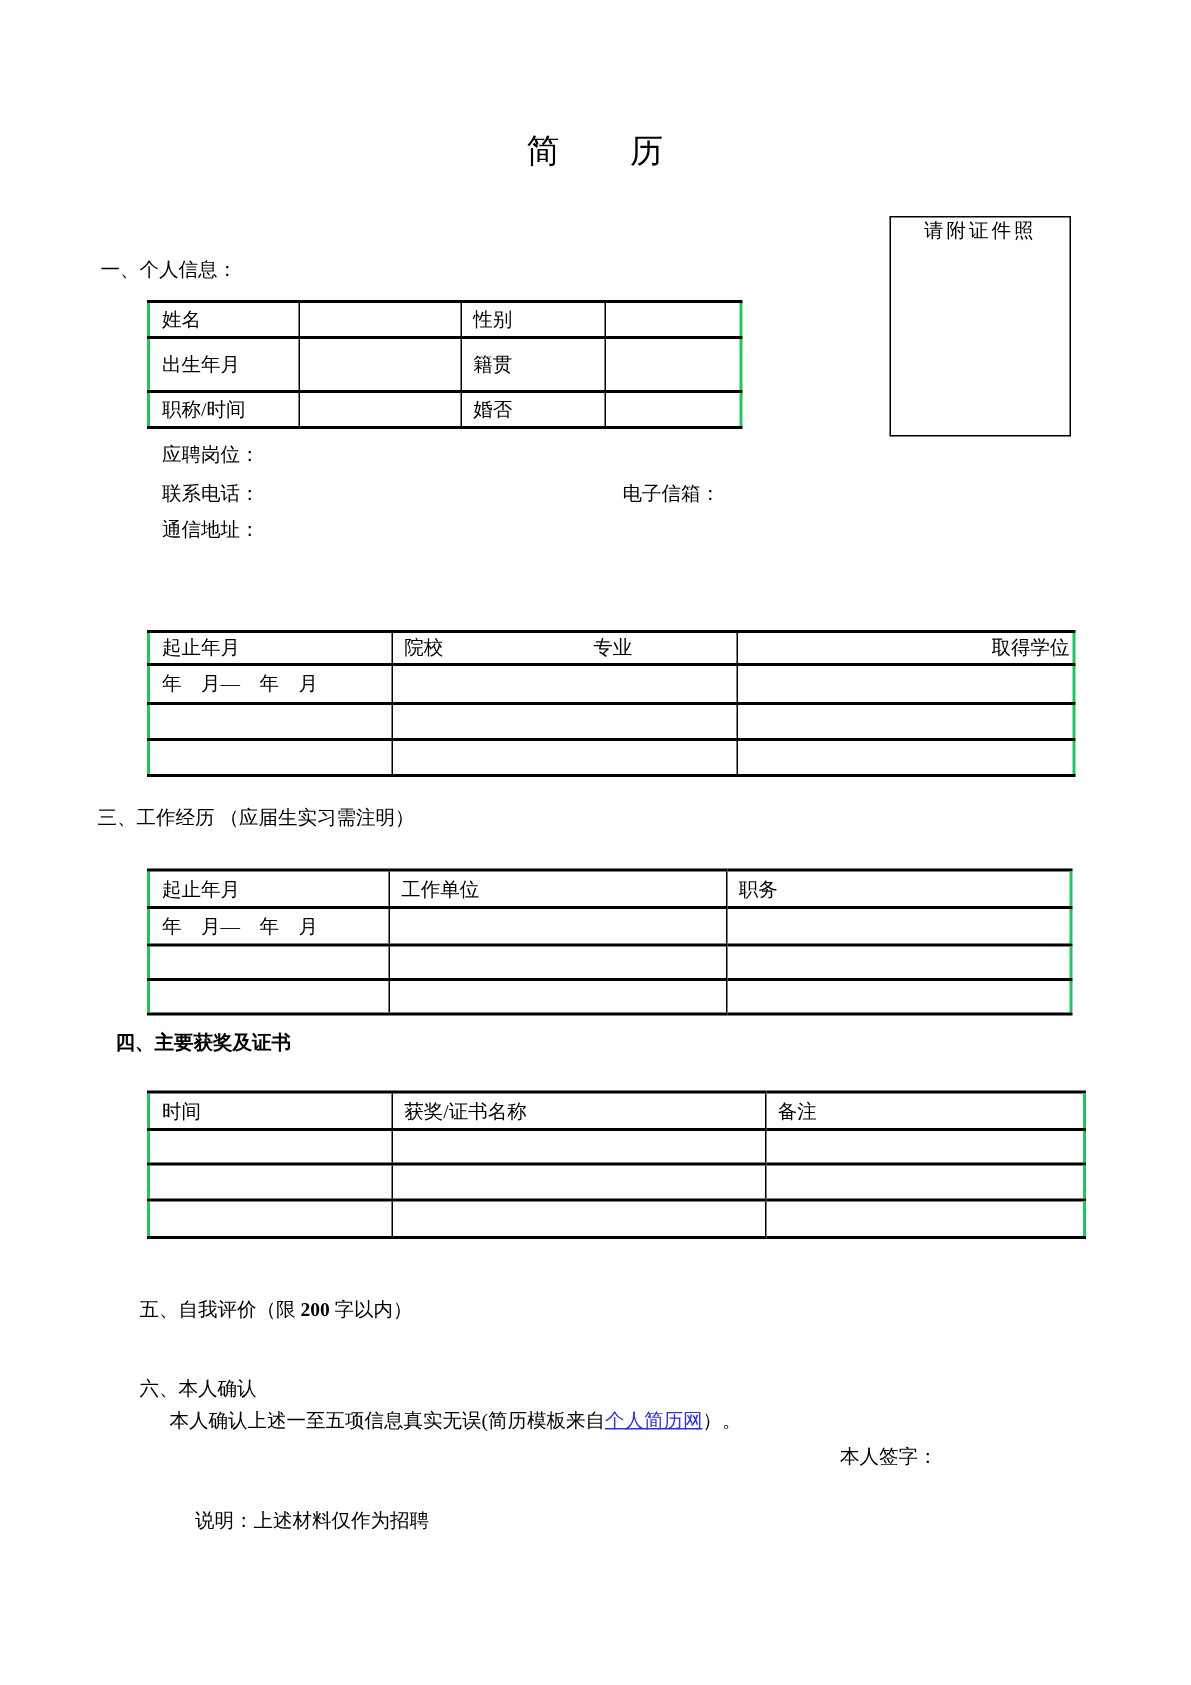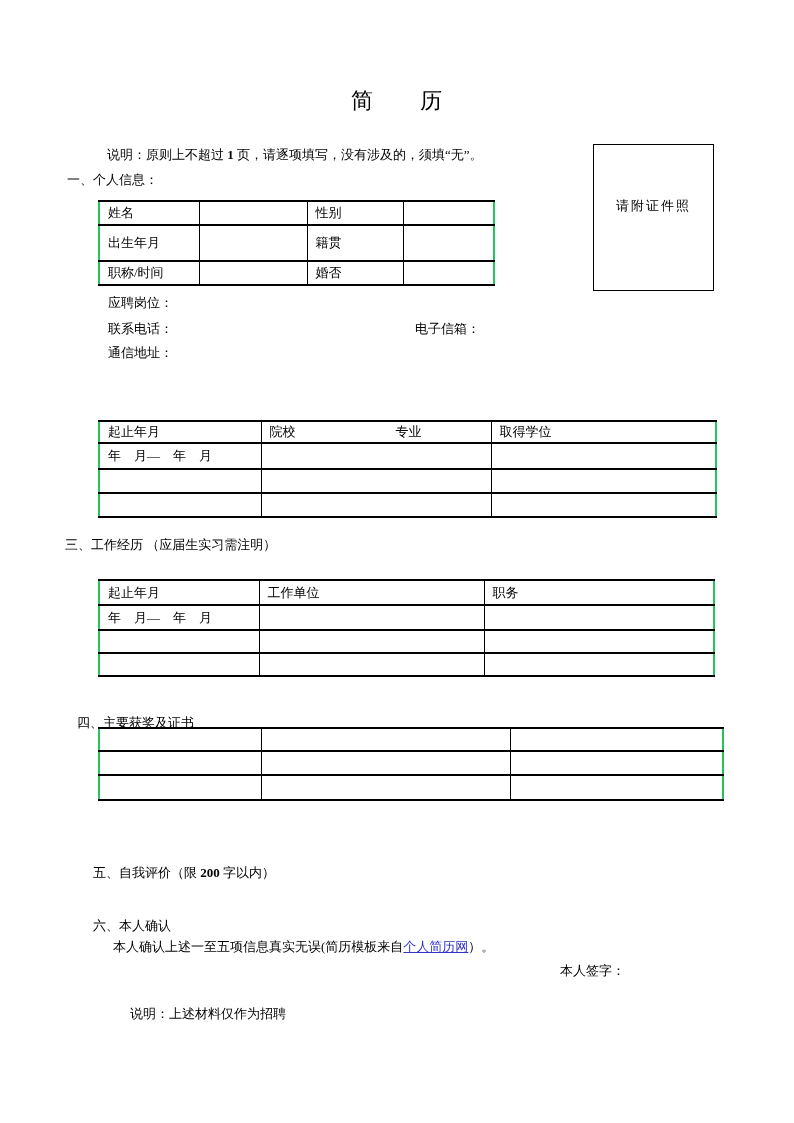--- a/index.html
+++ b/index.html
@@ -30,45 +30,44 @@
     border-top:2px solid #000;
     border-bottom:2px solid #000;
     padding:0 2px 0 8px;
     font-size:13px;
     vertical-align:middle;
     overflow:hidden;
     white-space:pre;
   }
   .pl20{padding-left:20px;}
   .pl5{padding-left:5px;}
-  .pl30{padding-left:30px;}
+  .pl30{padding-left:30px;text-align:right;}
   .pl47{padding-left:47px;}
   .pl57{padding-left:57px;}
   .major-gap{margin-left:100px;}
   .photo-box{
     left:593px;top:144px;width:119px;height:145px;
     border:1px solid #000;
     text-align:center;
     box-sizing:content-box;
   }
   .photo-box .ph-label{
-    display:block;margin-top:52px;
+    display:block;
     letter-spacing:2px;
     font-family:Liberation Mono, monospace;
   }
   a.site-link{color:#3333cc;text-decoration:underline;cursor:pointer;}
 </style>
 </head>
 <body>
 
 <div class="page">
 
   <div class="abs doc-title">简　　历</div>
 
-  <div class="abs line" style="left:107px;top:146px;"><span>说明：原则上不超过 </span><span class="b">1</span><span> 页，请逐项填写，没有涉及的，须填“无”。</span></div>
 
   <div class="abs line" style="left:67px;top:171px;">一、个人信息：</div>
 
   <table class="tbl abs" style="left:98px;top:188px;width:395px;">
     <colgroup>
         <col style="width:100px">
         <col style="width:108px">
         <col style="width:96px">
         <col style="width:91px">
       </colgroup>
@@ -159,29 +158,34 @@
       <td></td>
     </tr>
     <tr style="height:23px">
       <td></td>
       <td></td>
       <td></td>
     </tr>
   </tbody>
     </table>
 
-  <div class="abs line" style="left:77px;top:714px;">四、主要获奖及证书</div>
+  <div class="abs line" style="left:77px;top:686px;font-weight:bold;">四、主要获奖及证书</div>
 
   <table class="tbl abs" style="left:98px;top:715px;width:624px;">
     <colgroup>
         <col style="width:162px">
         <col style="width:249px">
         <col style="width:213px">
       </colgroup>
     <tbody>
+        <tr style="height:25px">
+      <td>时间</td>
+      <td>获奖/证书名称</td>
+      <td class="pl47">备注</td>
+    </tr>
     <tr style="height:23px">
       <td></td>
       <td></td>
       <td></td>
     </tr>
     <tr style="height:24px">
       <td></td>
       <td></td>
       <td></td>
     </tr>

